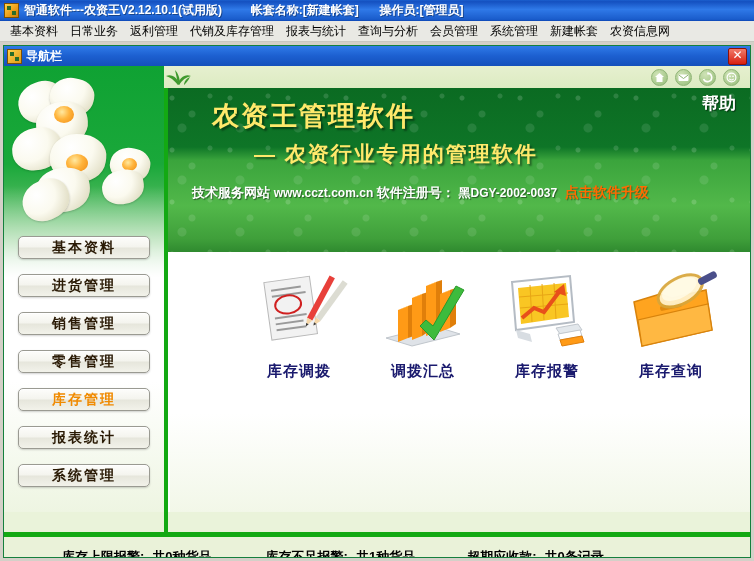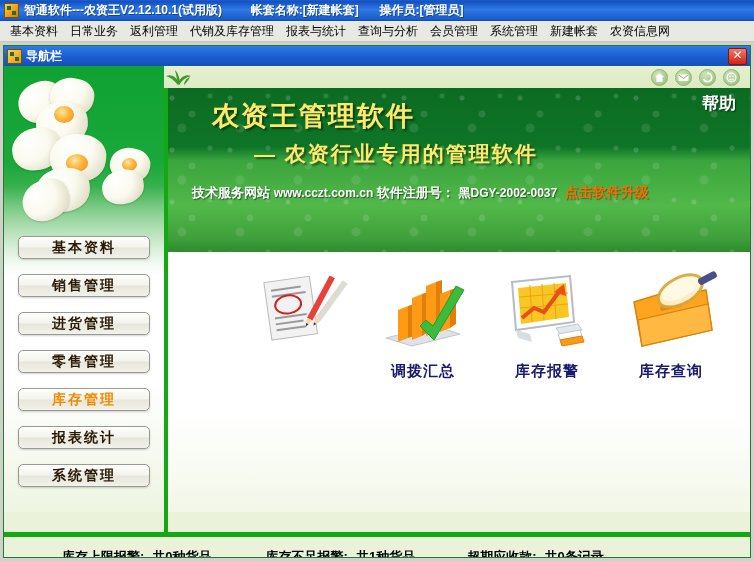--- a/index.html
+++ b/index.html
@@ -317,20 +317,21 @@
                   <polygon points="64,58 70,58 67,66" fill="#f5d6a8"></polygon>
                   <polygon points="65.5,63 68.5,63 67,66" fill="#3a3a3a"></polygon>
                 </g>
                 <g transform="rotate(36 78 46)">
                   <rect x="74" y="12" width="6" height="46" fill="#dcdcd2"></rect>
                   <polygon points="74,58 80,58 77,66" fill="#f5d6a8"></polygon>
                   <polygon points="75.5,63 78.5,63 77,66" fill="#3a3a3a"></polygon>
                 </g>
               </svg>
             </div>
+            <div class="cap">库存调拨</div>
           </div>
 
           <div class="tile" style="margin-left:22px;">
             <div class="art">
               <svg width="102" height="92" viewBox="0 0 102 92">
                 <polygon points="14,74 40,82 88,70 62,62" fill="#dfe3e8" stroke="#c0c6cc"></polygon>
                 <g>
                   <polygon points="26,46 36,42 36,74 26,78" fill="#ff9a16"></polygon>
                   <polygon points="26,46 32,44 42,40 36,42" fill="#ffc96b"></polygon>
                   <polygon points="36,42 42,40 42,72 36,74" fill="#e07f0a"></polygon>
@@ -390,22 +391,22 @@
               </svg>
             </div>
             <div class="cap">库存查询</div>
           </div>
 
         </div>
       </div>
 
       <div class="side-btns">
         <div class="sbtn">基本资料</div>
+        <div class="sbtn">进货管理</div>
         <div class="sbtn">销售管理</div>
-        <div class="sbtn">进货管理</div>
         <div class="sbtn">零售管理</div>
         <div class="sbtn active">库存管理</div>
         <div class="sbtn">报表统计</div>
         <div class="sbtn">系统管理</div>
       </div>
 
       <div class="below-strip"></div>
       <div class="v-sep"></div>
       <div class="v-sep2"></div>
       <div class="h-sep"></div>

